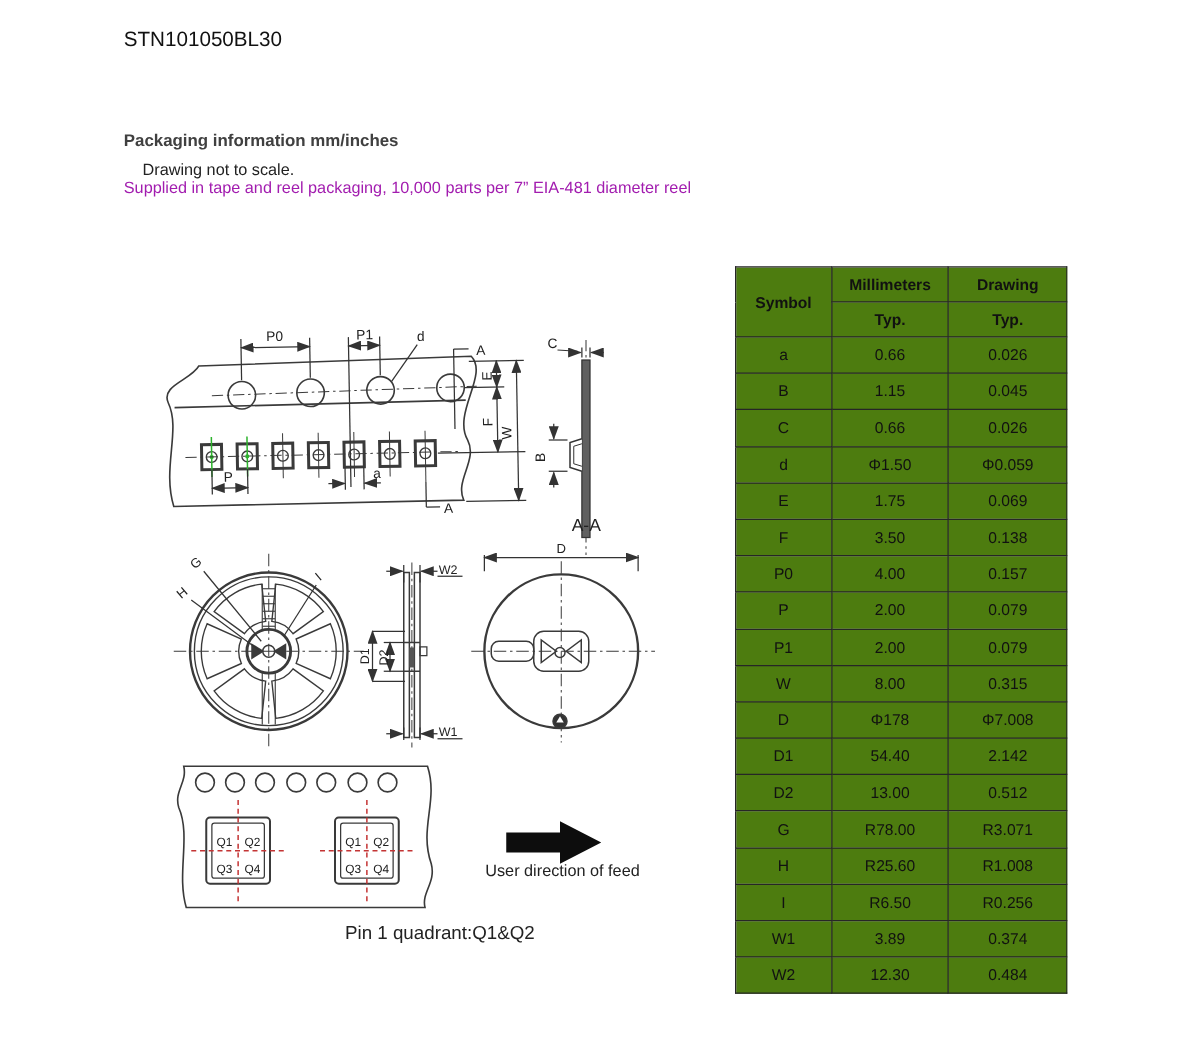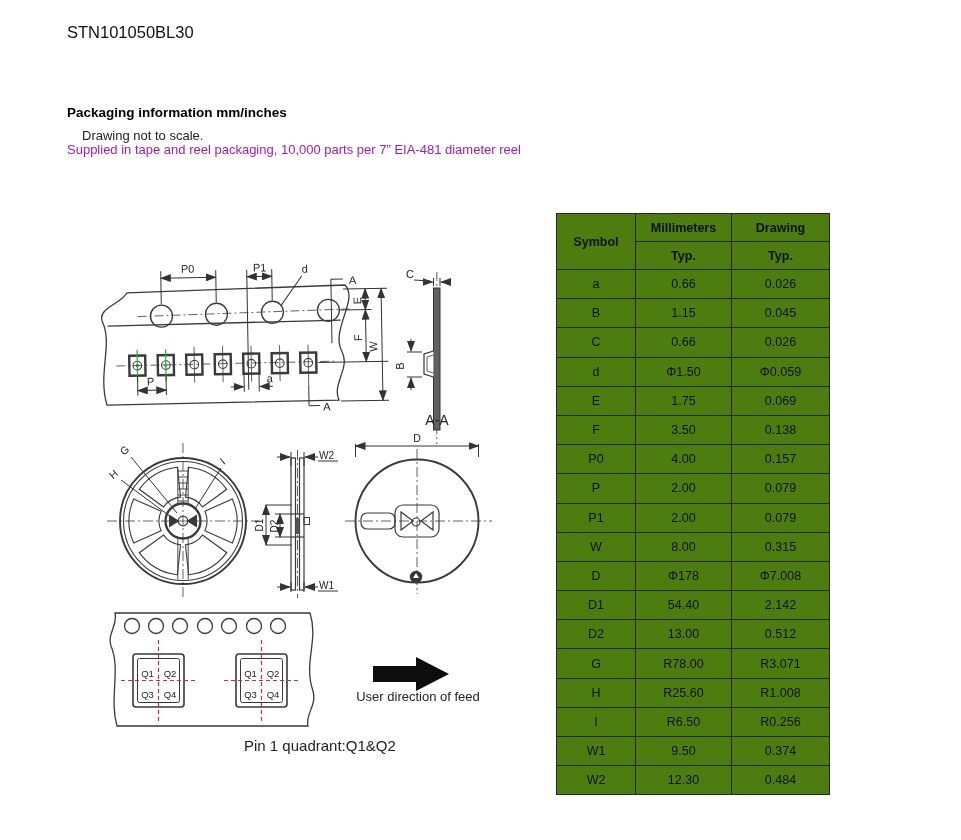--- a/index.html
+++ b/index.html
@@ -1,23 +1,23 @@
 <!DOCTYPE html>
 <html><head>
 <meta charset="utf-8">
 <style>
   html,body{margin:0;padding:0;background:#fff;}
-  .page{position:relative;width:961px;height:840px;background:#fff;overflow:hidden;
-        font-family:"Liberation Sans",sans-serif;color:#1a1a1a;}
+  .page{position:relative;width:822px;height:840px;background:#fff;overflow:hidden;
+        font-family:"Liberation Sans",sans-serif;color:#1a1a1a;margin-left:32px;}
   .hdr-left{position:absolute;left:67px;top:21px;font-size:16.5px;line-height:23px;color:#111;}
   .hdr-right{position:absolute;right:26px;top:23px;text-align:right;color:#111;}
   .hdr-right .l1{font-size:15.5px;}
   .hdr-right .l1 b{font-weight:bold;margin-left:4px;}
   .hdr-right .l2{font-size:12.5px;font-weight:bold;margin-top:2px;}
-  .sec-title{position:absolute;left:67px;top:105px;font-size:13.5px;font-weight:bold;color:#000000;}
+  .sec-title{position:absolute;left:67px;top:105px;font-size:13.5px;font-weight:bold;color:#404040;}
   .note1{position:absolute;left:82px;top:128px;font-size:13px;color:#222;}
   .note2{position:absolute;left:67px;top:142px;font-size:13px;color:#a21caf;}
   .dim-table{position:absolute;left:556px;top:213px;border-collapse:collapse;table-layout:fixed;}
   .dim-table th,.dim-table td{border:1.6px solid #262626;text-align:center;vertical-align:middle;
         padding:0;font-size:12.5px;color:#111;background:#4d7c0f;}
   .dim-table th{font-weight:bold;height:27px;}
   .dim-table td{font-weight:normal;height:28.2px;}
   svg{position:absolute;left:0;top:0;}
   svg text{font-family:"Liberation Sans",sans-serif;fill:#222;}
 </style>
@@ -372,21 +372,21 @@
           <td>R25.60</td>
           <td>R1.008</td>
         </tr>
       <tr>
           <td>I</td>
           <td>R6.50</td>
           <td>R0.256</td>
         </tr>
       <tr>
           <td>W1</td>
-          <td>9.50</td>
+          <td>3.89</td>
           <td>0.374</td>
         </tr>
       <tr>
           <td>W2</td>
           <td>12.30</td>
           <td>0.484</td>
         </tr>
     </tbody>
   </table>
 

